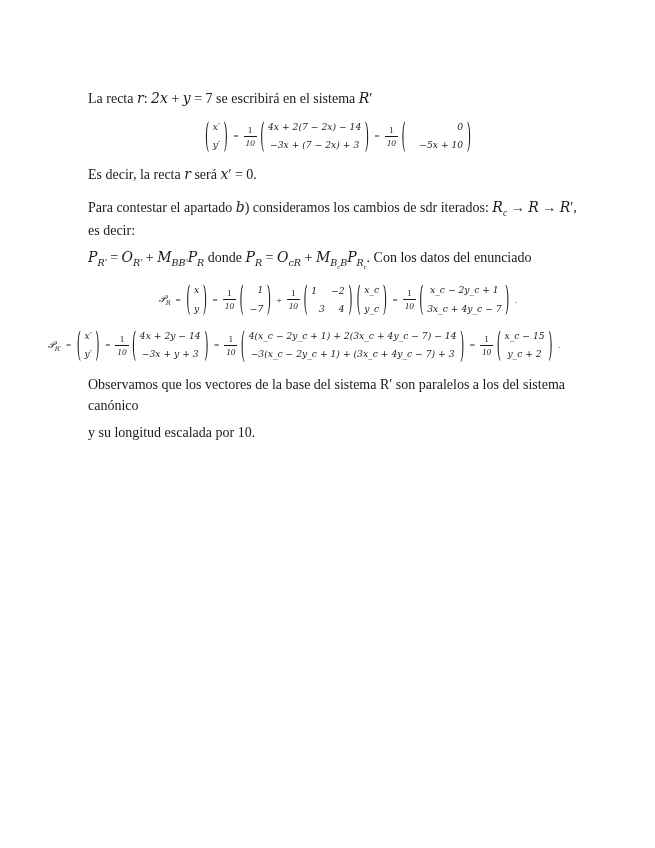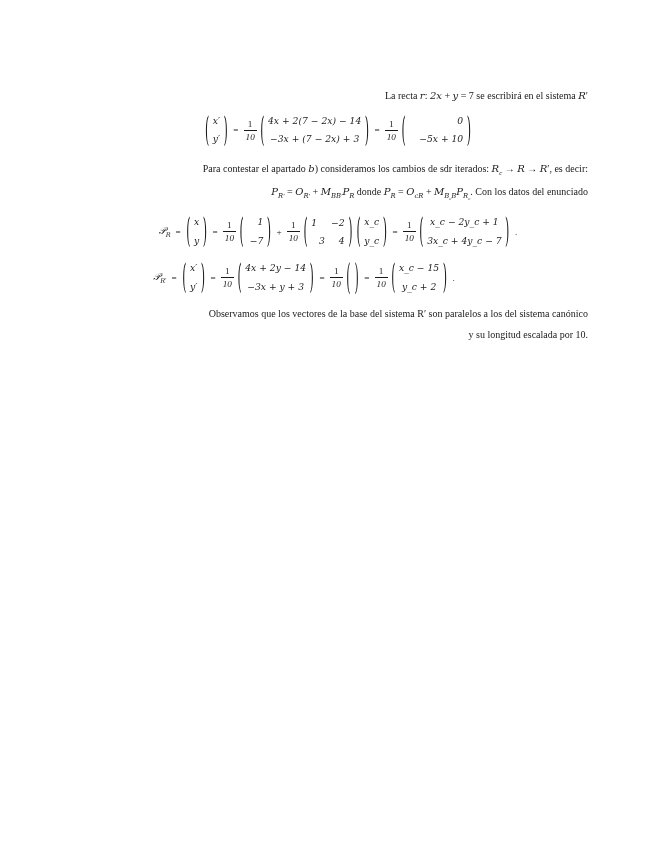--- a/index.html
+++ b/index.html
@@ -22,24 +22,24 @@
     height: 848px;
     background: #fff;
   }
   .content {
     position: absolute;
     left: 88px;
     top: 88px;
     width: 500px;
   }
   .para {
-    font-size: 10px;
+    font-size: 14px;
     line-height: 1.5;
     margin: 0 0 6px 0;
-    text-align: right;
+    text-align: left;
   }
   .para.tight { margin-bottom: 2px; }
   .math { font-family: "DejaVu Serif", serif; font-style: italic; }
   .mathup { font-style: normal; }
   .cal { font-family: "DejaVu Serif", serif; font-style: italic; }
   sub { font-size: 0.68em; font-style: italic; }
   .display {
     text-align: center;
     margin: 9px 0 9px 0;
   }
@@ -141,20 +141,23 @@
         </span>
         <span class="paren">(</span>
         <span class="matrix colvec" style="text-align:right;min-width:54px">
           <span class="mrow math">0</span>
           <span class="mrow math">−5x + 10</span>
         </span>
         <span class="paren">)</span>
       </span>
     </div>
 
+    <p class="para">
+      Es decir, la recta <span class="math">r</span> será <span class="math">x</span>′ = 0.
+    </p>
 
     <p class="para" style="margin-top:12px">
       Para contestar el apartado <span class="math">b</span>) consideramos los cambios de sdr iterados: <span class="cal">R</span><sub>c</sub> → <span class="cal">R</span> → <span class="cal">R</span>′, es decir:
     </p>
 
     <p class="para tight">
       <span class="math">P</span><sub><span class="cal">R</span>′</sub> = <span class="cal">O</span><sub><span class="cal">R</span>′</sub> + <span class="math">M</span><sub><span class="math">BB</span>′</sub><span class="math">P</span><sub><span class="cal">R</span></sub> donde <span class="math">P</span><sub><span class="cal">R</span></sub> = <span class="cal">O</span><sub><span class="math">c</span><span class="cal">R</span></sub> + <span class="math">M</span><sub><span class="math">B</span><sub>c</sub><span class="math">B</span></sub><span class="math">P</span><sub><span class="cal">R</span><sub>c</sub></sub>. Con los datos del enunciado
     </p>
 
     <div class="display" style="margin-top:10px">
@@ -242,20 +245,24 @@
           <span class="mrow math">−3x + y + 3</span>
         </span>
         <span class="paren">)</span>
         <span class="op">=</span>
         <span class="frac">
           <span class="num">1</span>
           <span class="bar"></span>
           <span class="den">10</span>
         </span>
         <span class="paren tall">(</span>
+        <span class="matrix colvec">
+          <span class="mrow math">4(x_c − 2y_c + 1) + 2(3x_c + 4y_c − 7) − 14</span>
+          <span class="mrow math">−3(x_c − 2y_c + 1) + (3x_c + 4y_c − 7) + 3</span>
+        </span>
         <span class="paren tall">)</span>
         <span class="op">=</span>
         <span class="frac">
           <span class="num">1</span>
           <span class="bar"></span>
           <span class="den">10</span>
         </span>
         <span class="paren">(</span>
         <span class="matrix colvec">
           <span class="mrow math">x_c − 15</span>

